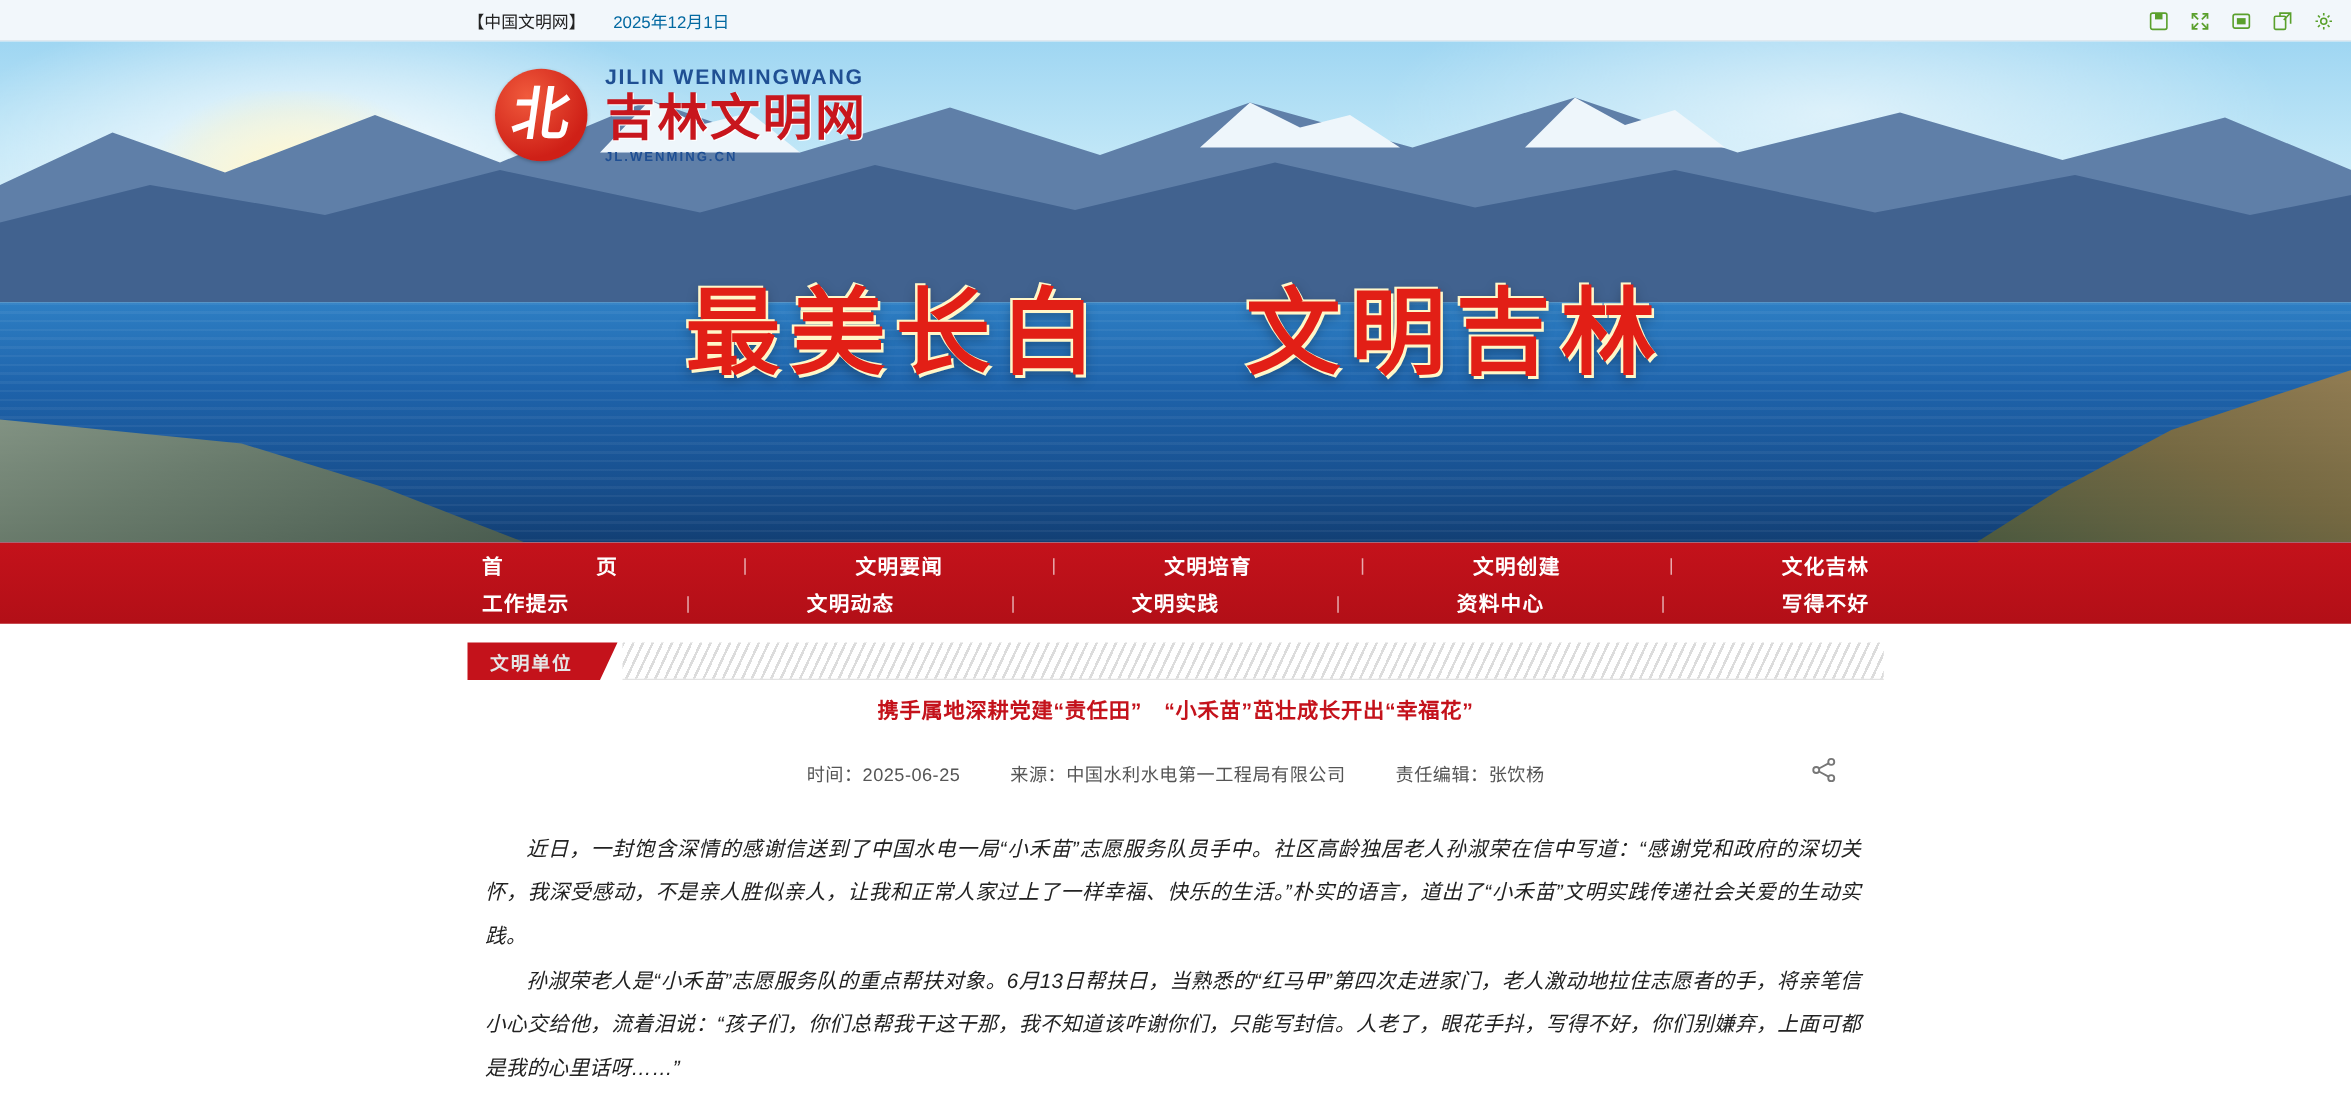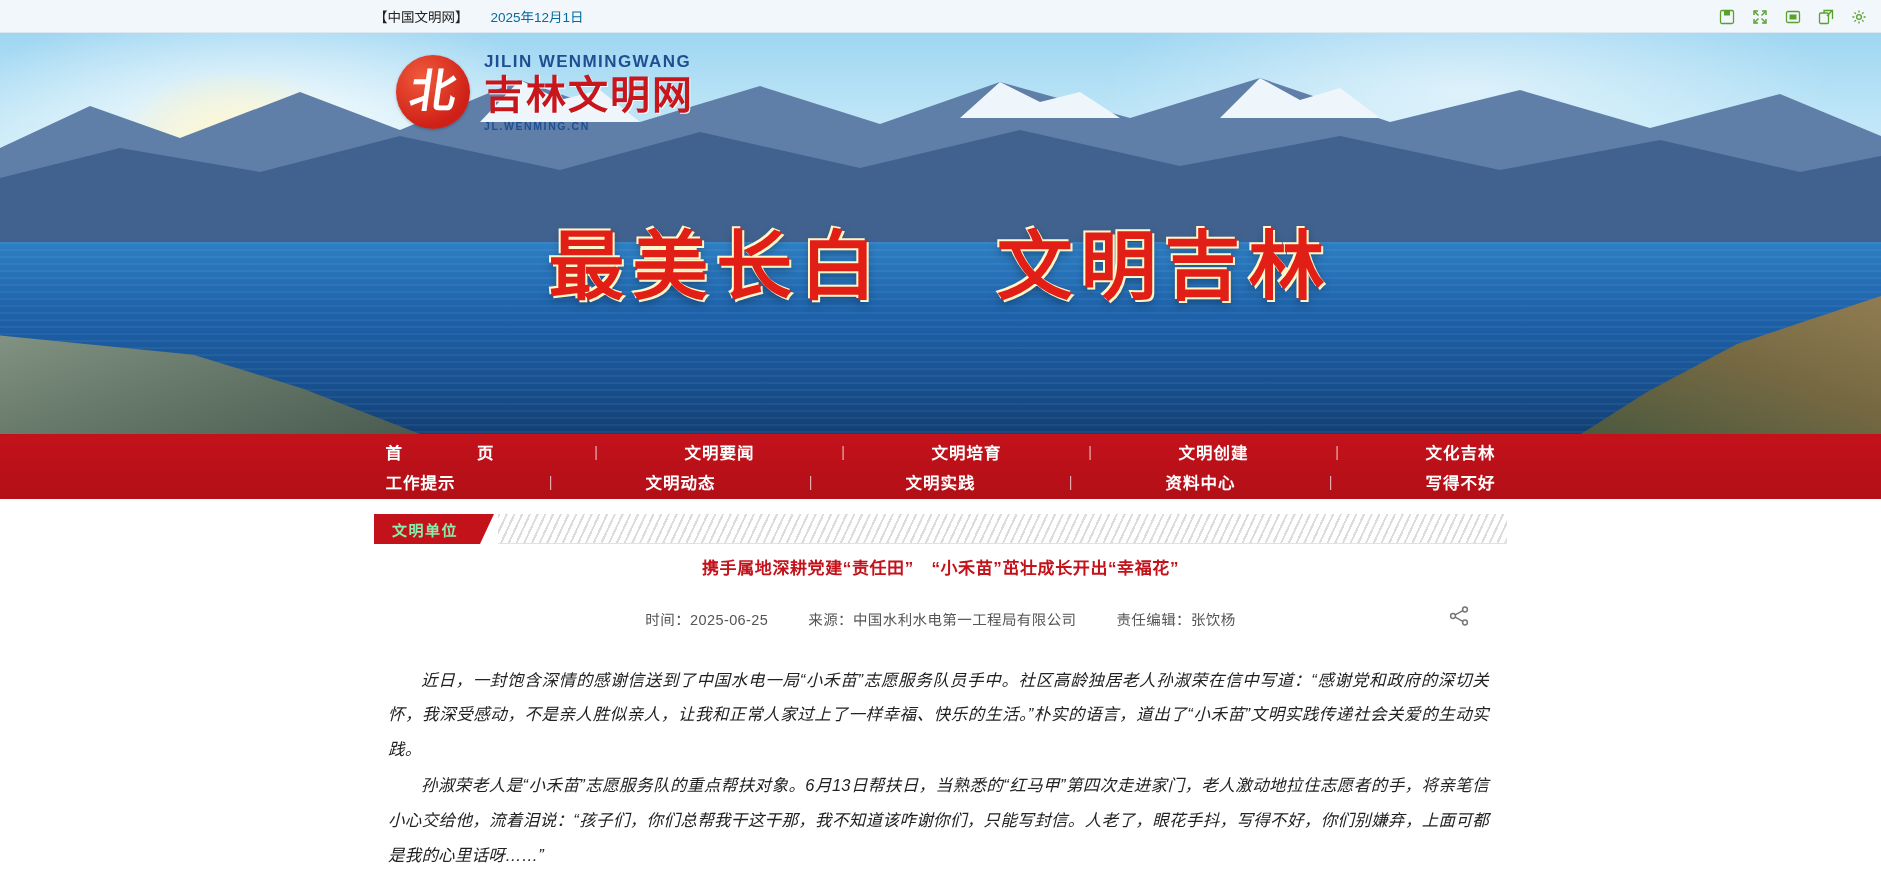--- a/index.html
+++ b/index.html
@@ -233,21 +233,21 @@
     left: 374px;
     width: 1133px;
     height: 30px;
     display: flex;
     align-items: stretch;
     z-index: 10;
   }
   .section-tab {
     position: relative;
     background: #c4121b;
-    color: #86efac;
+    color: #e5e5e5;
     font-size: 15px;
     font-weight: 700;
     letter-spacing: 1.5px;
     padding: 0 22px 0 18px;
     display: flex;
     align-items: center;
     height: 30px;
   }
   .section-tab::after {
     content: "";

